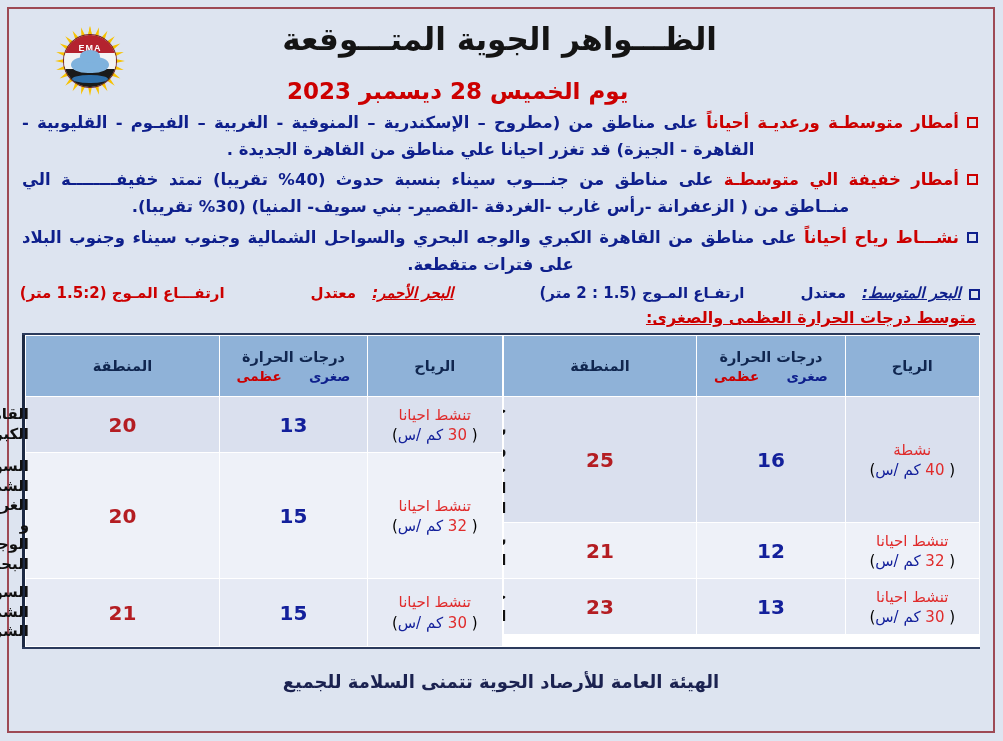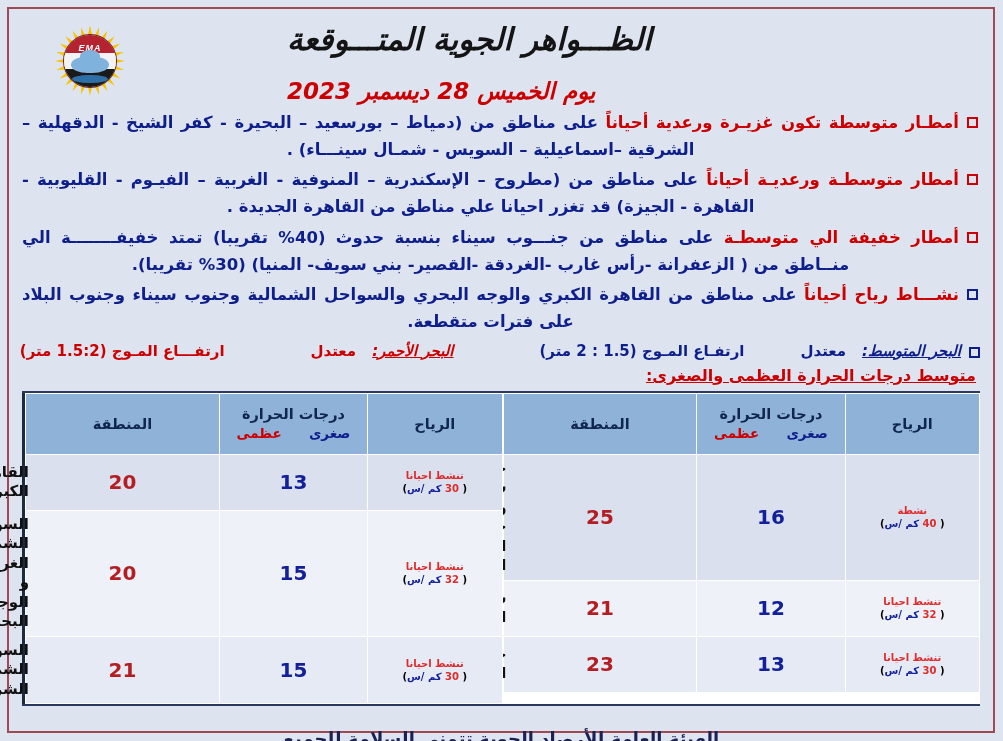--- a/index.html
+++ b/index.html
@@ -38,21 +38,20 @@
     height: 100%;
     box-sizing: border-box;
     background: #dde4f0;
     padding: 4px 10px 0 10px;
   }
 
   
   .header {
     position: relative;
     height: 92px;
-    font-style: italic;
   }
   .logo-wrap {
     position: absolute;
     right: auto;
     left: 10px;
     top: 6px;
     width: 104px;
     height: 80px;
   }
   .logo {
@@ -254,22 +253,22 @@
     font-size: 20px;
     font-weight: bold;
     color: #b41d22;
   }
   .c-min {
     font-size: 20px;
     font-weight: bold;
     color: #13209b;
   }
   .c-wind {
-    font-size: 10px;
-    font-weight: bold;
+    font-size: 15px;
+    font-weight: normal;
     line-height: 1.35;
   }
   .c-wind .w-state { color: #e02b2b; display: block; }
   .c-wind .w-speed { display: block; }
   .c-wind .w-num { color: #e02b2b; }
   .c-wind .w-unit { color: #13209b; }
 
   
   .footer {
     margin-top: 22px;
@@ -340,27 +339,20 @@
 
         <div class="title-block">
           <div class="main-title">الظـــواهر الجوية المتـــوقعة</div>
           <div class="sub-title">يوم  الخميس 28 ديسمبر 2023</div>
         </div>
 
       </div>
 
       <div class="bullets">
 
-        <div class="bullet">
-          <span class="marker"></span>
-          <div class="btext">
-            <span class="rd">أمطـار متوسطة تكون غزيـرة ورعدية أحياناً</span>
-            <span class="bl">على مناطق من (دمياط – بورسعيد – البحيرة - كفر الشيخ - الدقهلية –الشرقية –اسماعيلية – السويس - شمـال سينـــاء) .</span>
-          </div>
-        </div>
 
         <div class="bullet">
           <span class="marker"></span>
           <div class="btext">
             <span class="rd">أمطار متوسطـة ورعديـة أحياناً</span>
             <span class="bl">على مناطق من (مطروح – الإسكندرية – المنوفية - الغربية – الفيـوم - القليوبية - القاهرة - الجيزة) قد تغزر احيانا علي مناطق من القاهرة الجديدة .</span>
           </div>
         </div>
 
         <div class="bullet">

